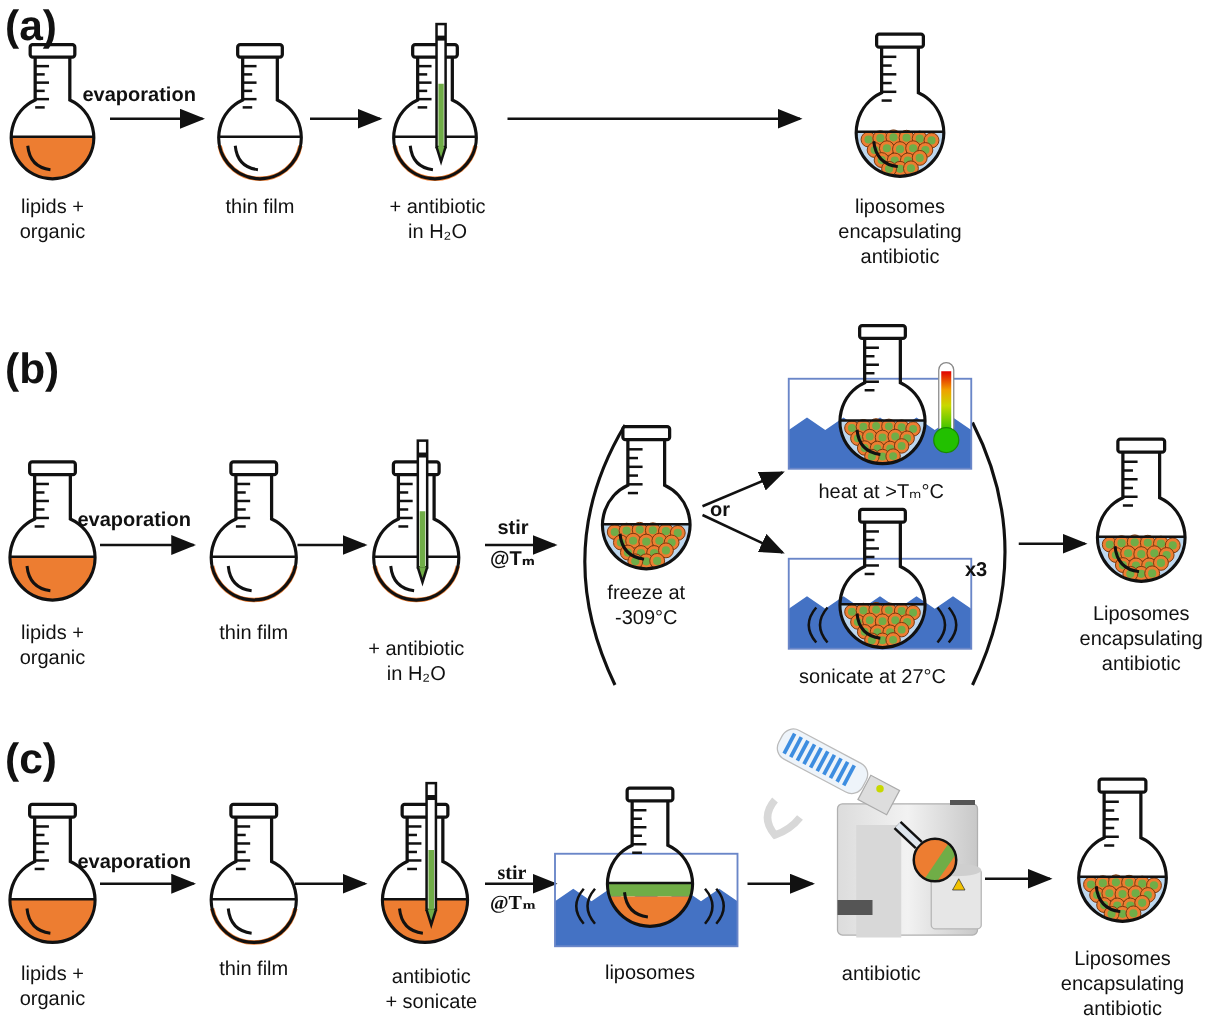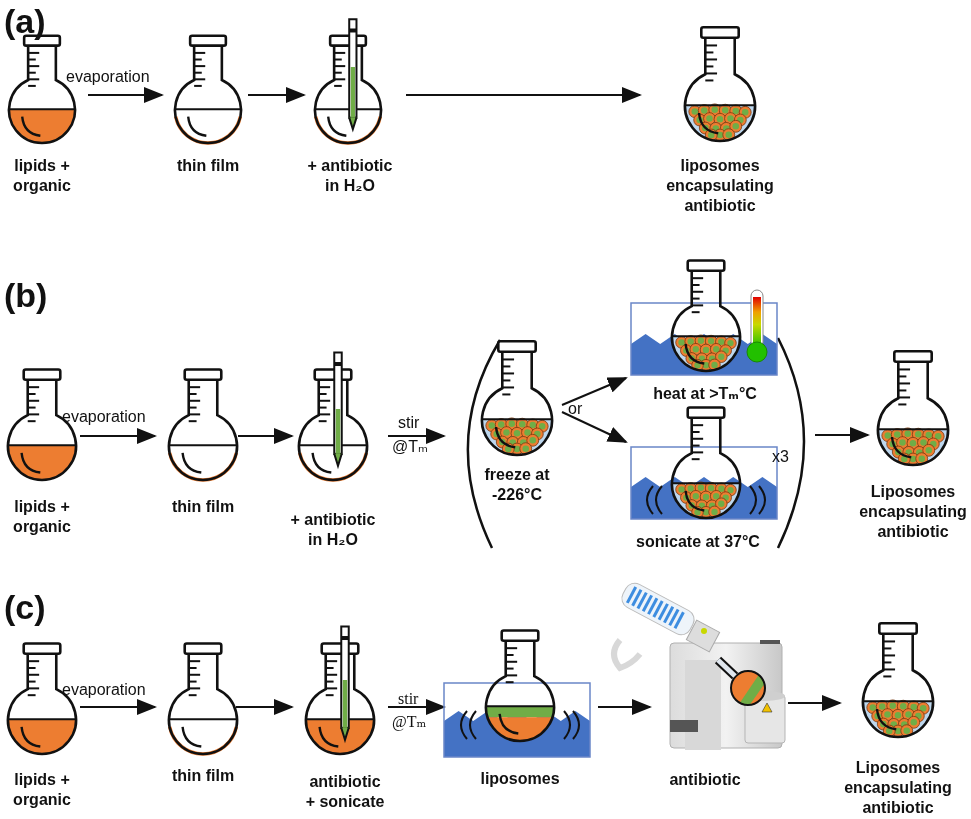--- a/index.html
+++ b/index.html
@@ -1,21 +1,21 @@
 <!DOCTYPE html>
 <html><head>
 <meta charset="utf-8">
 <style>
   html, body { margin:0; padding:0; background:#ffffff; }
   body { width:971px; height:819px; position:relative; overflow:hidden;
          font-family:"Liberation Sans", "DejaVu Sans", sans-serif; color:#111; }
   #canvas { position:absolute; left:0; top:0; width:971px; height:819px; }
   .panel-label { position:absolute; font-weight:bold; font-size:34px; line-height:34px; }
-  .lbl { position:absolute; font-weight:bold; font-size:16px; line-height:20px; text-align:center; white-space:nowrap; transform:translateX(-50%); }
-  .arrow-lbl { position:absolute; font-size:16px; font-weight:normal; white-space:nowrap; }
+  .lbl { position:absolute; font-weight:normal; font-size:16px; line-height:20px; text-align:center; white-space:nowrap; transform:translateX(-50%); }
+  .arrow-lbl { position:absolute; font-size:16px; font-weight:bold; white-space:nowrap; }
   .serif { font-family:"Liberation Serif", "DejaVu Serif", serif; }
 </style>
 </head>
 <body>
 
 <svg id="canvas" viewBox="0 0 971 819" xmlns="http://www.w3.org/2000/svg">
   <defs>
     <marker id="ah" markerWidth="10" markerHeight="8" refX="9" refY="4" orient="auto">
       <path d="M0,0 L10,4 L0,8 z" fill="#111"></path>
     </marker>
@@ -642,27 +642,27 @@
 </div>
 <div class="lbl" style="left:203px;top:497px">
   <div>thin film</div>
 </div>
 <div class="lbl" style="left:333px;top:510px">
   <div>+ antibiotic</div>
     <div>in H₂O</div>
 </div>
 <div class="lbl" style="left:517px;top:465px">
   <div>freeze at</div>
-    <div>-226°C</div>
+    <div>-309°C</div>
 </div>
 <div class="lbl" style="left:705px;top:384px">
   <div>heat at &gt;Tₘ°C</div>
 </div>
 <div class="lbl" style="left:698px;top:532px">
-  <div>sonicate at 37°C</div>
+  <div>sonicate at 27°C</div>
 </div>
 <div class="lbl" style="left:913px;top:482px">
   <div>Liposomes</div>
     <div>encapsulating</div>
     <div>antibiotic</div>
 </div>
 <div class="arrow-lbl" style="left:62px;top:408px">evaporation</div>
 <div class="arrow-lbl" style="left:398px;top:414px">stir</div>
 <div class="arrow-lbl" style="left:392px;top:437px">@Tₘ</div>
 <div class="arrow-lbl" style="left:568px;top:400px">or</div>

